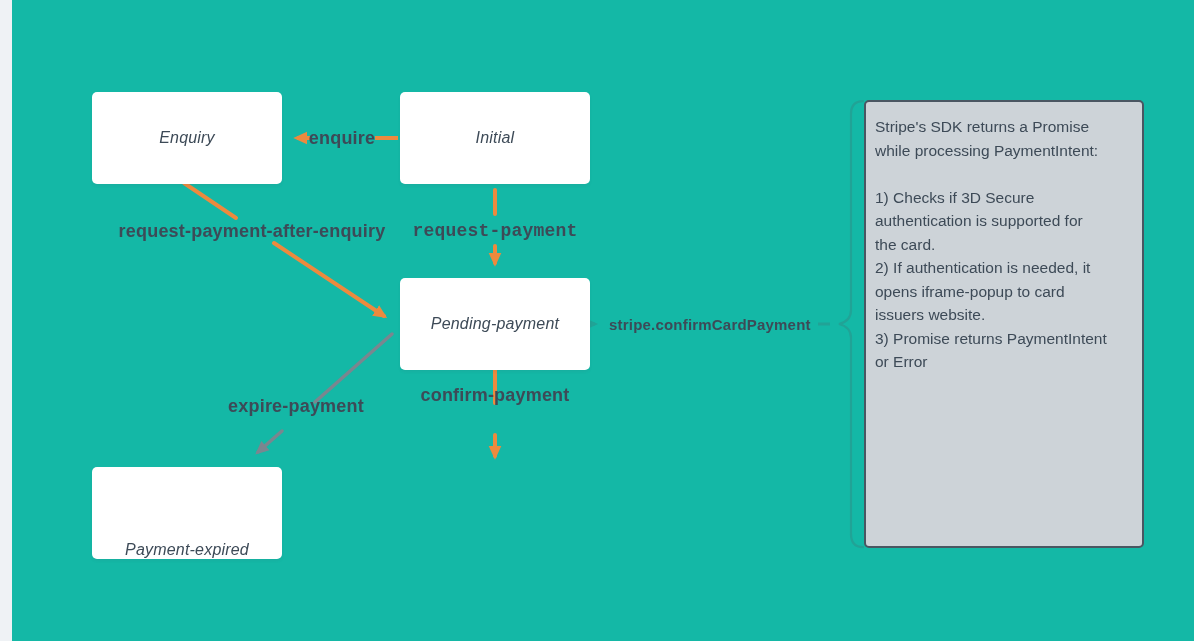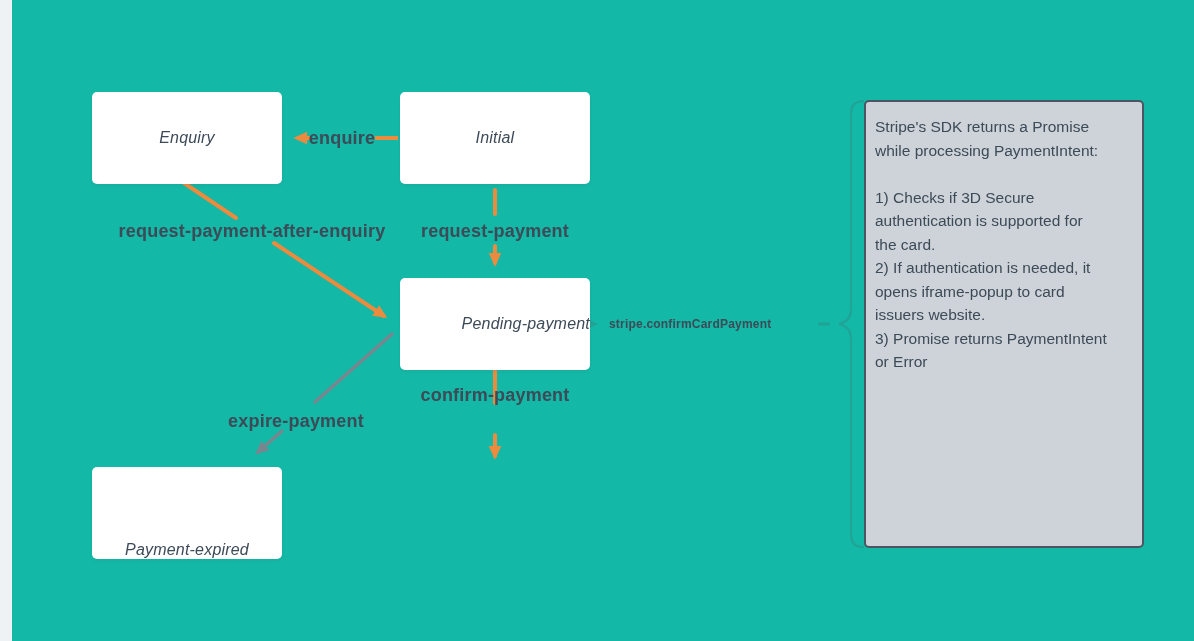--- a/index.html
+++ b/index.html
@@ -13,35 +13,35 @@
   .arrows{position:absolute;left:0;top:0;width:1194px;height:641px;}
   .state{
     position:absolute;width:190px;height:92px;
     background:#FFFFFF;border-radius:5px;
     display:flex;align-items:center;justify-content:center;
     font-style:italic;font-size:16px;font-weight:500;letter-spacing:.2px;
     box-shadow:0 2px 3px rgba(61,74,87,0.08);
   }
   .state-enquiry{left:80px;top:92px;}
   .state-initial{left:388px;top:92px;}
-  .state-pending{left:388px;top:278px;justify-content:flex-end;}
+  .state-pending{left:388px;top:278px;}
   .state-expired{left:80px;top:467px;align-items:flex-end;}
   .state-preauth{left:388px;top:467px;}
   .tlabel{
     position:absolute;transform:translate(-50%,-50%);
     font-size:18px;font-weight:600;letter-spacing:.2px;white-space:nowrap;
   }
   .lbl-enquire{left:330px;top:138px;}
-  .lbl-reqpay{left:483px;top:231px;}
+  .lbl-reqpay{left:483px;top:231px;font-family:Liberation Mono, monospace;}
   .lbl-rpae{left:240px;top:231px;text-align:center;}
-  .lbl-expire{left:284px;top:421px;text-align:center;}
+  .lbl-expire{left:284px;top:406px;text-align:center;}
   .lbl-confirm{left:483px;top:395px;}
   .callout-label{
     position:absolute;left:597px;top:324px;transform:translateY(-50%);
-    font-size:12px;font-weight:600;letter-spacing:.2px;white-space:nowrap;
+    font-size:15px;font-weight:600;letter-spacing:.2px;white-space:nowrap;
   }
   .note{
     position:absolute;left:852px;top:100px;width:280px;height:448px;
     box-sizing:border-box;background:#CDD3D8;
     border:2px solid #4A5662;border-radius:5px;
     padding:13px 10px 10px 9px;
     font-size:15.5px;line-height:23.5px;font-weight:500;
     white-space:pre-line;color:#3D4A57;
   }
 </style>

